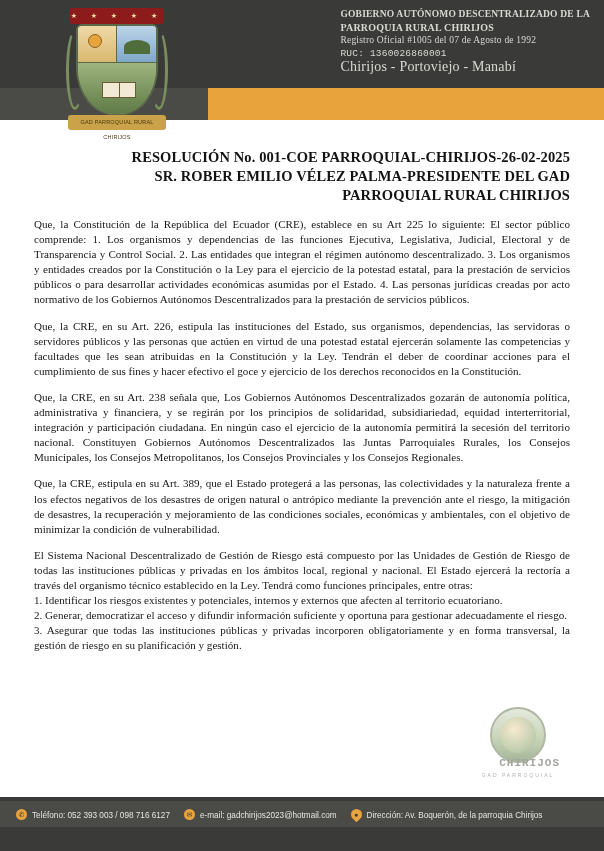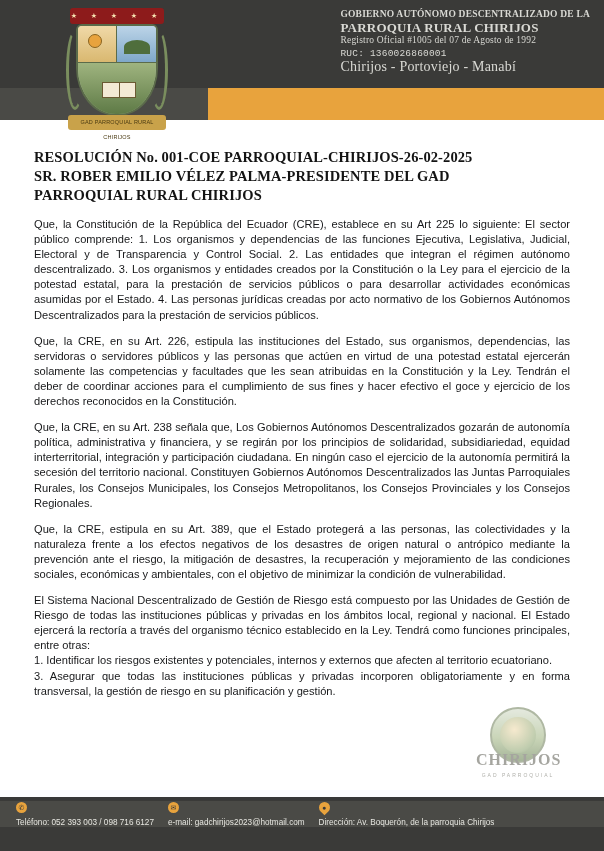--- a/index.html
+++ b/index.html
@@ -46,21 +46,21 @@
   .header-text {
     position: absolute;
     right: 14px; top: 8px;
     color: #d9d9d4;
     font-family: "Liberation Serif", serif;
     font-size: 9.5px;
     line-height: 13px;
     letter-spacing: .2px;
   }
   .header-text .l1 { font-weight: bold; font-size: 9.5px; }
-  .header-text .l2 { font-weight: bold; font-size: 13px; }
+  .header-text .l2 { font-weight: bold; font-size: 10px; }
   .header-text .l3 { font-size: 9.5px; }
   .header-text .l4 { font-size: 9.5px; font-family: Liberation Mono, monospace; }
   .header-text .l5 { font-size: 14px; }
 
   
   .emblem {
     position: absolute;
     left: 62px; top: 6px;
     width: 110px; height: 132px;
   }
@@ -136,36 +136,36 @@
   .emblem .ribbon-bottom {
     position:absolute; left:6px; bottom:8px; width:98px; height:15px;
     background:#c9a24a; border-radius:3px;
     color:#4a3a12; font-size:5.5px; text-align:center; line-height:15px;
     font-family:"Liberation Sans", sans-serif; letter-spacing:.2px;
   }
 
   
   .title-block {
     margin: 8px 34px 0 34px;
-    text-align: left;
+    text-align: right;
     color: #141414;
   }
   .title-block .t-line {
     font-family: "Liberation Serif", serif;
     font-weight: bold;
     font-size: 14.5px;
     line-height: 19px;
     letter-spacing: .1px;
   }
 
   
   .content {
     margin: 12px 34px 0 34px;
     color: #17181a;
-    font-family: Liberation Sans, sans-serif;
+    font-family: Liberation Serif, serif;
     font-size: 11.1px;
     line-height: 15.1px;
     text-align: justify;
   }
   .content p { margin: 0 0 11px 0; }
   .content p.tight { margin-bottom: 0; }
   .content .num-line { margin: 0; }
 
   
   .watermark {
@@ -181,22 +181,22 @@
     background: linear-gradient(180deg,#cfd8c4 0%,#9fb47f 55%,#5e7a46 100%);
     border:2px solid #6f7f59;
   }
   .watermark .wm-inner {
     position:absolute; left: 24px; top: 10px;
     width:36px; height:36px; border-radius:50%;
     background: radial-gradient(circle at 40% 35%, #f0d9a8, #8aa36c 70%, #50683c 100%);
   }
   .watermark .wm-label {
     position:absolute; left:0; bottom:10px; width:84px;
-    text-align:right; font-family:Liberation Serif, serif;
-    font-size:16px; font-weight:bold; color:#5c5c52; letter-spacing:1px;
+    text-align:right; font-family:Liberation Mono, monospace;
+    font-size:11px; font-weight:bold; color:#5c5c52; letter-spacing:1px;
   }
   .watermark .wm-sub {
     position:absolute; left:0; bottom:1px; width:84px;
     text-align:center; font-family:"Liberation Sans", sans-serif;
     font-size:5px; color:#6d6d62; letter-spacing:2px;
   }
 
   
   .footer {
     position: absolute;
@@ -210,21 +210,21 @@
     width: 604px; height: 26px;
     background: #4a4a46;
     display: flex;
     align-items: center;
     gap: 14px;
     padding-left: 16px;
     color: #e6e6e0;
     font-family: "Liberation Sans", sans-serif;
     font-size: 8.2px;
   }
-  .footer-item { display:flex; align-items:flex-start; gap:5px; white-space:nowrap;flex-direction:column; }
+  .footer-item { display:flex; align-items:flex-end; gap:5px; white-space:nowrap; }
   .fi-icon {
     width: 11px; height: 11px; border-radius: 50%;
     background: #e8a33d; color:#3a3a38;
     font-size: 7px; line-height: 11px; text-align:center;
     display:inline-block;
   }
   .fi-icon.pin { border-radius: 50% 50% 50% 0; transform: rotate(-45deg); }
   .fi-icon.pin span { display:inline-block; transform: rotate(45deg); }
 </style>
 </head>
@@ -267,20 +267,21 @@
   <div class="t-line">PARROQUIAL RURAL CHIRIJOS</div>
 </div>
 
 <div class="content">
   <p>Que, la Constitución de la República del Ecuador (CRE), establece en su Art 225 lo siguiente: El sector público comprende: 1. Los organismos y dependencias de las funciones Ejecutiva, Legislativa, Judicial, Electoral y de Transparencia y Control Social. 2. Las entidades que integran el régimen autónomo descentralizado. 3. Los organismos y entidades creados por la Constitución o la Ley para el ejercicio de la potestad estatal, para la prestación de servicios públicos o para desarrollar actividades económicas asumidas por el Estado. 4. Las personas jurídicas creadas por acto normativo de los Gobiernos Autónomos Descentralizados para la prestación de servicios públicos.</p>
   <p>Que, la CRE, en su Art. 226, estipula las instituciones del Estado, sus organismos, dependencias, las servidoras o servidores públicos y las personas que actúen en virtud de una potestad estatal ejercerán solamente las competencias y facultades que les sean atribuidas en la Constitución y la Ley. Tendrán el deber de coordinar acciones para el cumplimiento de sus fines y hacer efectivo el goce y ejercicio de los derechos reconocidos en la Constitución.</p>
   <p>Que, la CRE, en su Art. 238 señala que, Los Gobiernos Autónomos Descentralizados gozarán de autonomía política, administrativa y financiera, y se regirán por los principios de solidaridad, subsidiariedad, equidad interterritorial, integración y participación ciudadana. En ningún caso el ejercicio de la autonomía permitirá la secesión del territorio nacional. Constituyen Gobiernos Autónomos Descentralizados las Juntas Parroquiales Rurales, los Consejos Municipales, los Consejos Metropolitanos, los Consejos Provinciales y los Consejos Regionales.</p>
   <p>Que, la CRE, estipula en su Art. 389, que el Estado protegerá a las personas, las colectividades y la naturaleza frente a los efectos negativos de los desastres de origen natural o antrópico mediante la prevención ante el riesgo, la mitigación de desastres, la recuperación y mejoramiento de las condiciones sociales, económicas y ambientales, con el objetivo de minimizar la condición de vulnerabilidad.</p>
   <p class="tight">El Sistema Nacional Descentralizado de Gestión de Riesgo está compuesto por las Unidades de Gestión de Riesgo de todas las instituciones públicas y privadas en los ámbitos local, regional y nacional. El Estado ejercerá la rectoría a través del organismo técnico establecido en la Ley. Tendrá como funciones principales, entre otras:</p>
   <p class="num-line">1. Identificar los riesgos existentes y potenciales, internos y externos que afecten al territorio ecuatoriano.</p>
+  <p class="num-line"> 2. Generar, democratizar el acceso y difundir información suficiente y oportuna para gestionar adecuadamente el riesgo.</p>
   <p class="num-line">3. Asegurar que todas las instituciones públicas y privadas incorporen obligatoriamente y en forma transversal, la gestión de riesgo en su planificación y gestión.</p>
 </div>
 
 <div class="watermark">
   <div class="wm-circle"></div>
   <div class="wm-inner"></div>
   <div class="wm-label">CHIRIJOS</div>
   <div class="wm-sub">GAD PARROQUIAL</div>
 </div>
 

